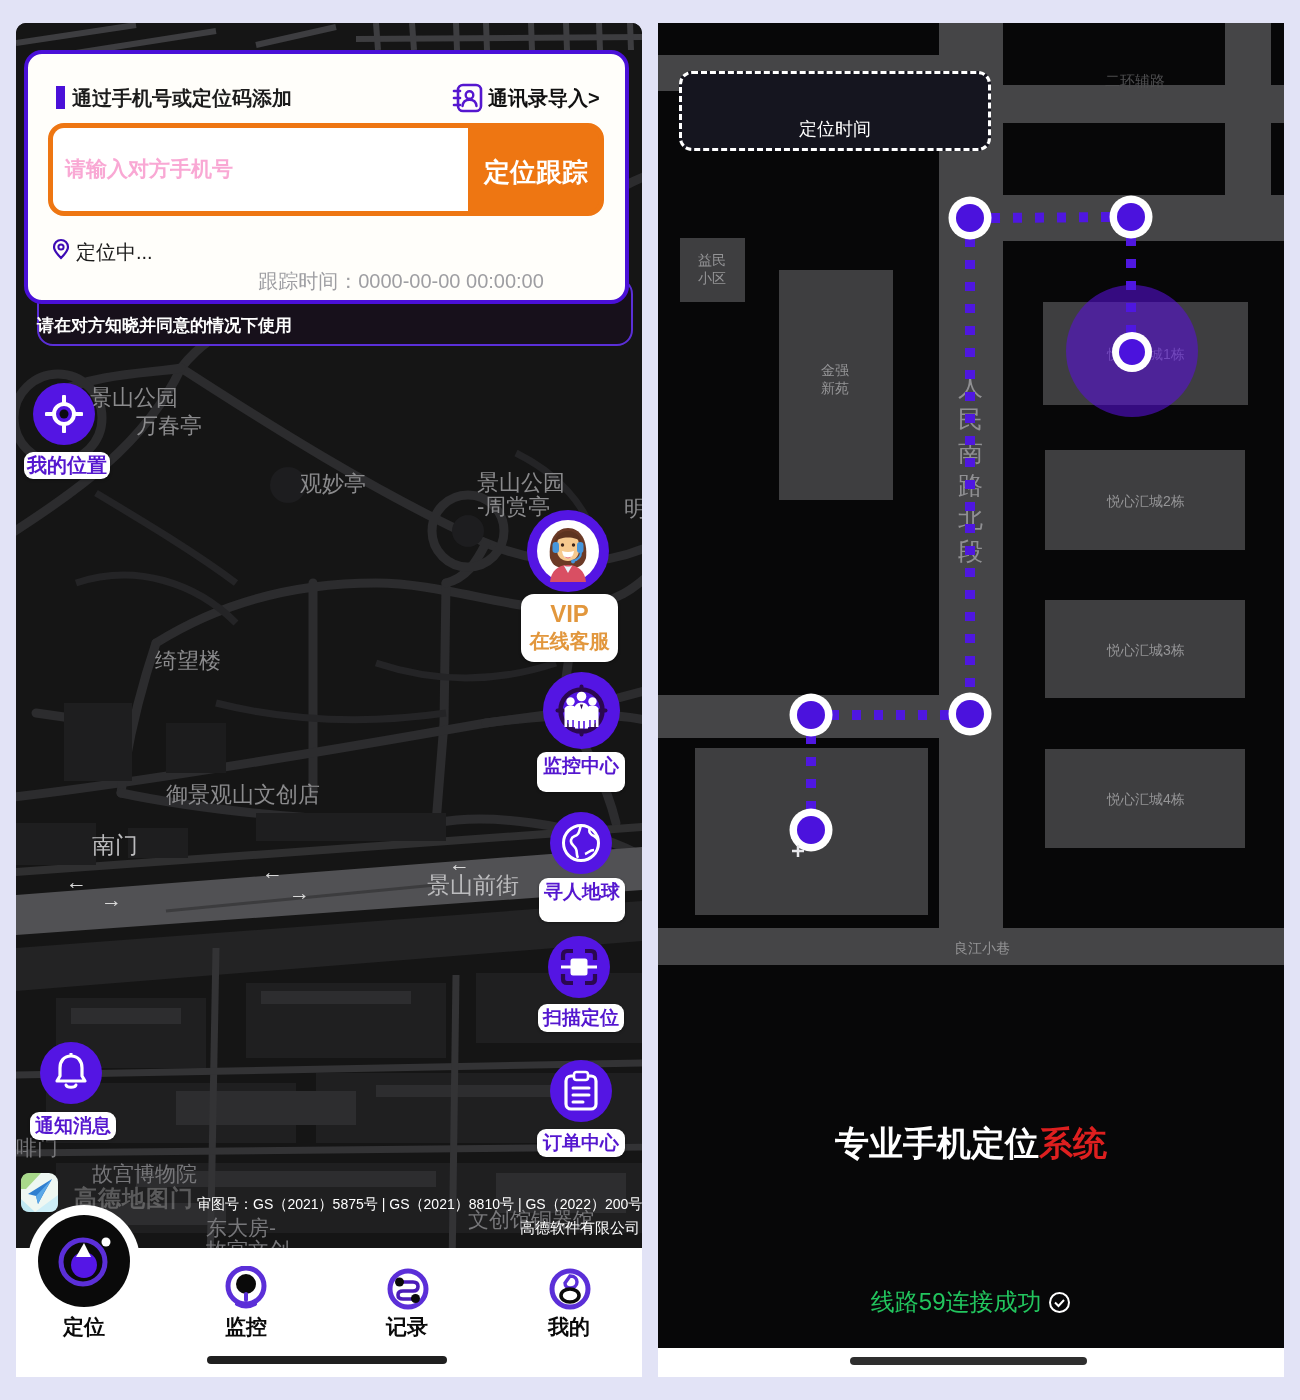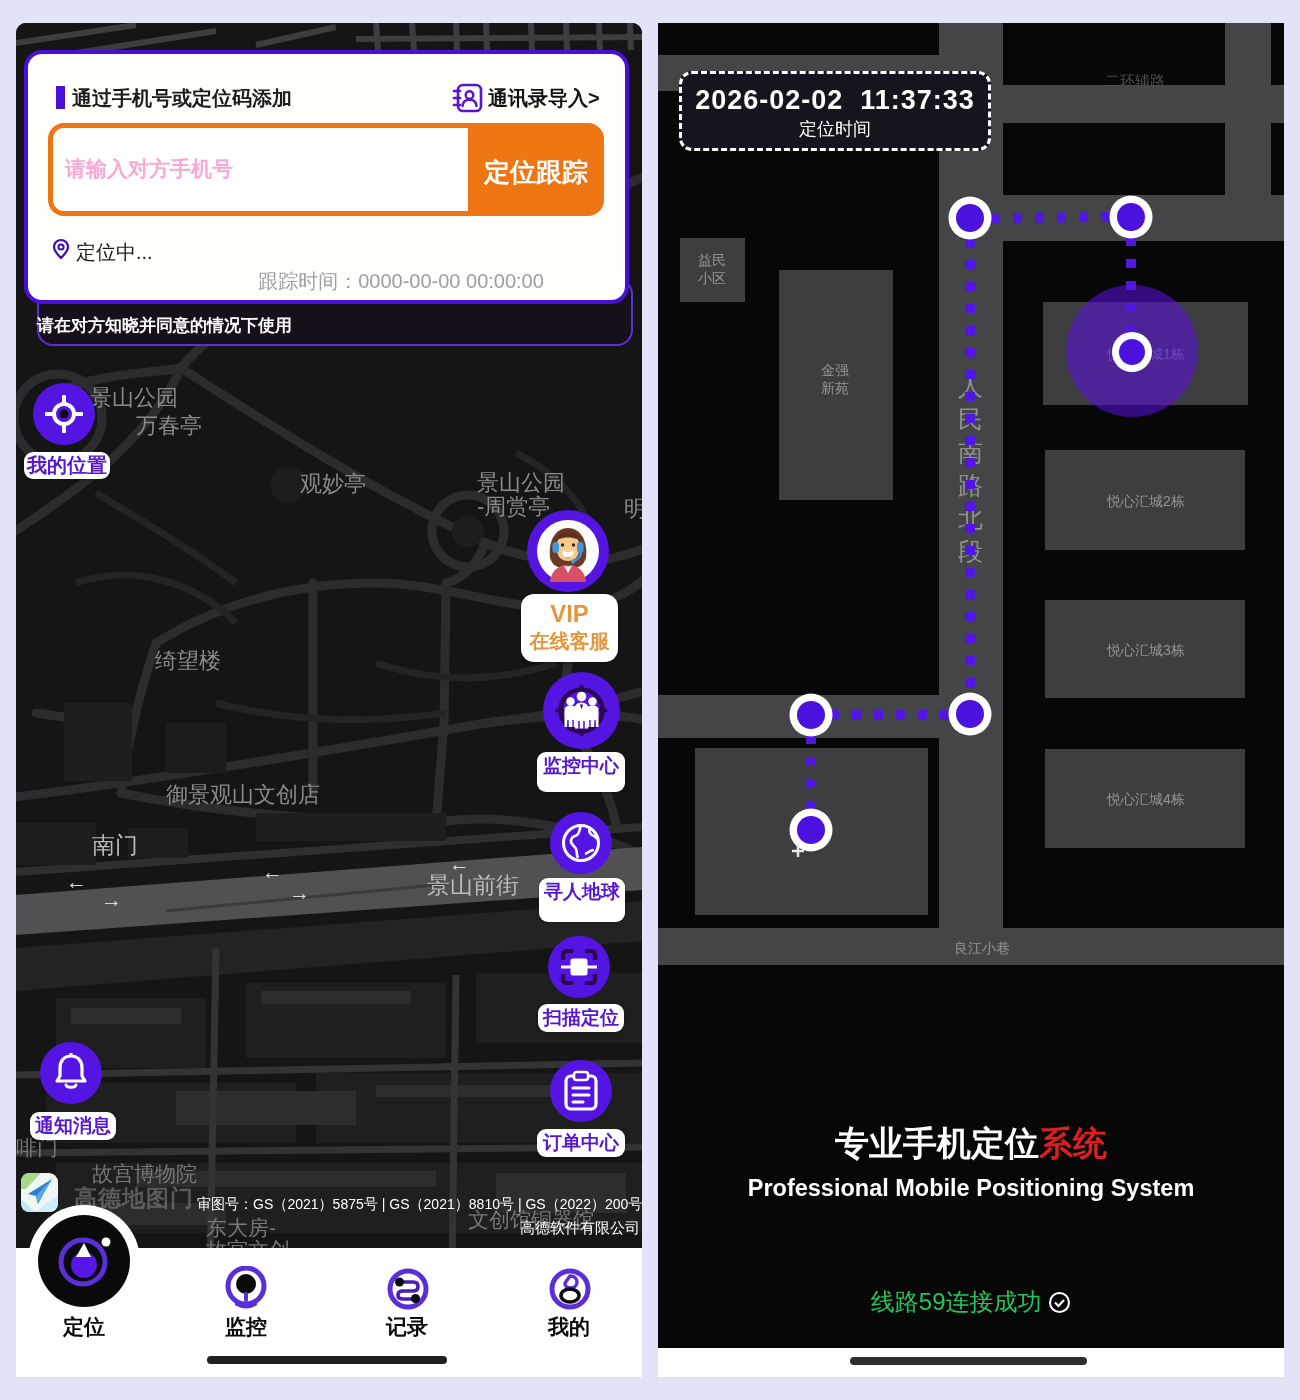--- a/index.html
+++ b/index.html
@@ -441,27 +441,25 @@
       </g>
 
     <g stroke="#e8e8ec" stroke-width="2.5">
         <line x1="140" y1="822" x2="140" y2="834"></line>
         <line x1="134" y1="828" x2="146" y2="828"></line>
       </g>
   </svg>
 
   <div class="abs" style="left:21px;top:48px;width:312px;height:80px;background:#15151f;border:3px dashed #fff;border-radius:13px;box-sizing:border-box;"></div>
 
-  <div class="abs" style="left:21px;top:62px;width:312px;text-align:center;font-size:27px;font-weight:bold;color:#fff;letter-spacing:1px;">2026-02-02&nbsp; 11:37:33</div>
 
   <div class="abs" style="left:21px;top:94px;width:312px;text-align:center;font-size:18px;color:#fff;">定位时间</div>
 
   <div class="abs" style="left:0;top:1098px;width:626px;text-align:center;font-size:34px;font-weight:bold;color:#fff;">专业手机定位<span style="color:#dd1f1f;">系统</span></div>
 
-  <div class="abs" style="left:0;top:1152px;width:626px;text-align:center;font-size:23.5px;font-weight:600;color:#fff;">Professional Mobile Positioning System</div>
 
   <div class="abs" style="left:0;top:1263px;width:626px;text-align:center;font-size:24px;color:#22c55e;">线路59连接成功 <svg width="23" height="23" viewBox="0 0 23 23" style="vertical-align:-4px">
         <circle cx="11.5" cy="11.5" r="9.5" fill="none" stroke="#fff" stroke-width="2"></circle>
         <path d="M 7 11.5 L 10.5 15 L 16 9" fill="none" stroke="#fff" stroke-width="2"></path>
       </svg></div>
 
   <div class="abs" style="left:0;top:1325px;width:626px;height:29px;background:#fff;"></div>
 
   <div class="abs" style="left:192px;top:1334px;width:237px;height:8px;border-radius:4px;background:#2e2e2e;"></div>
 </div>

